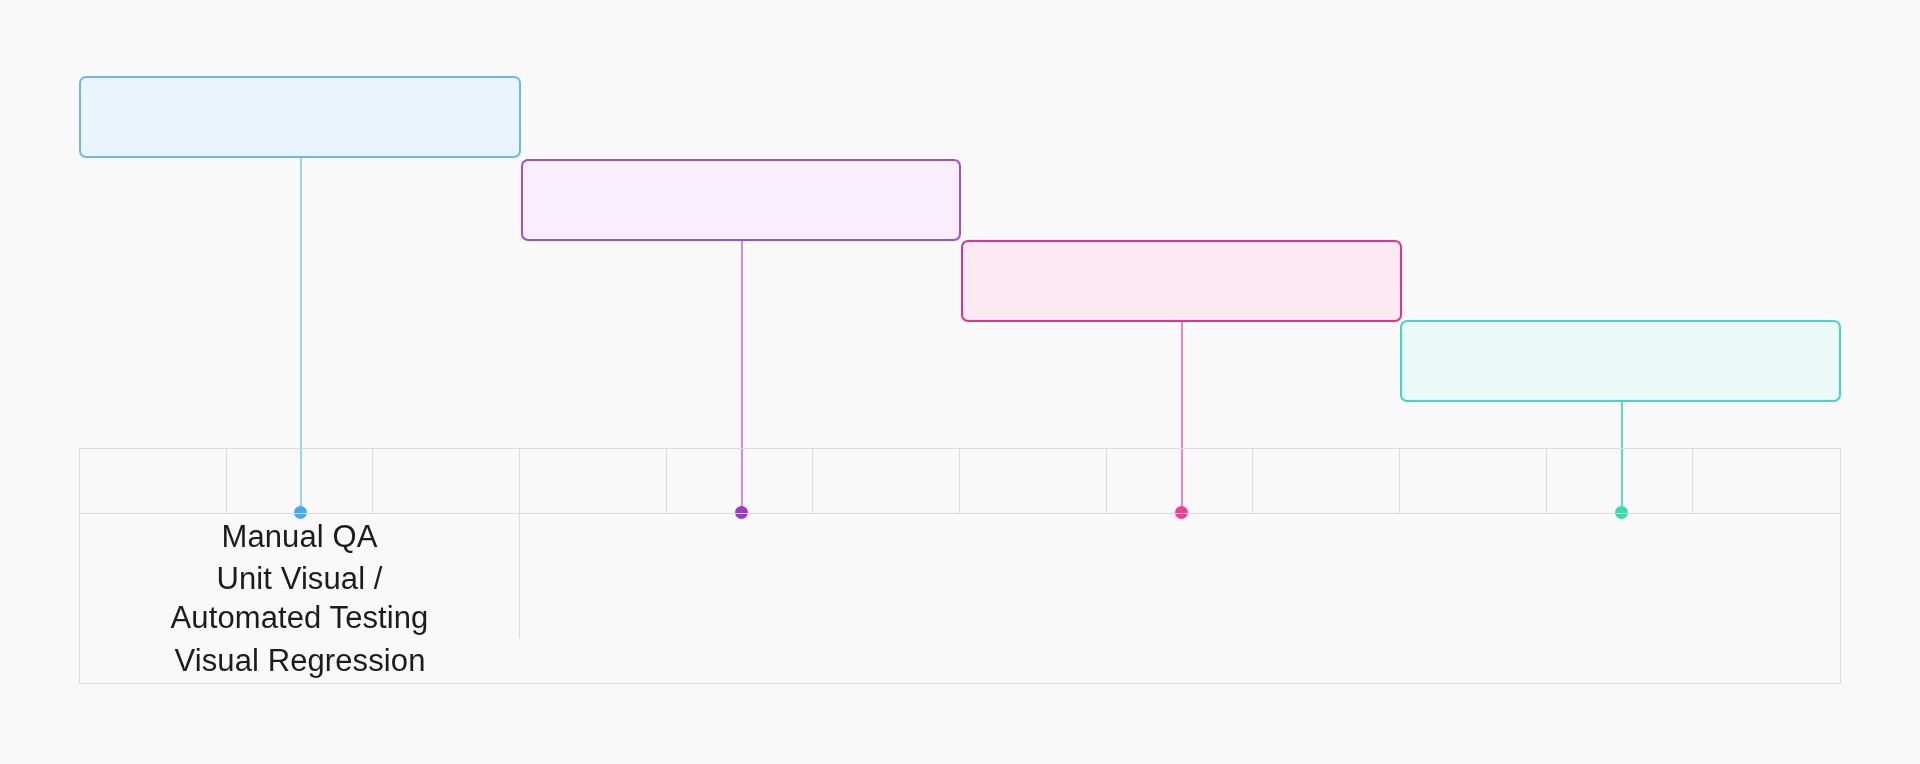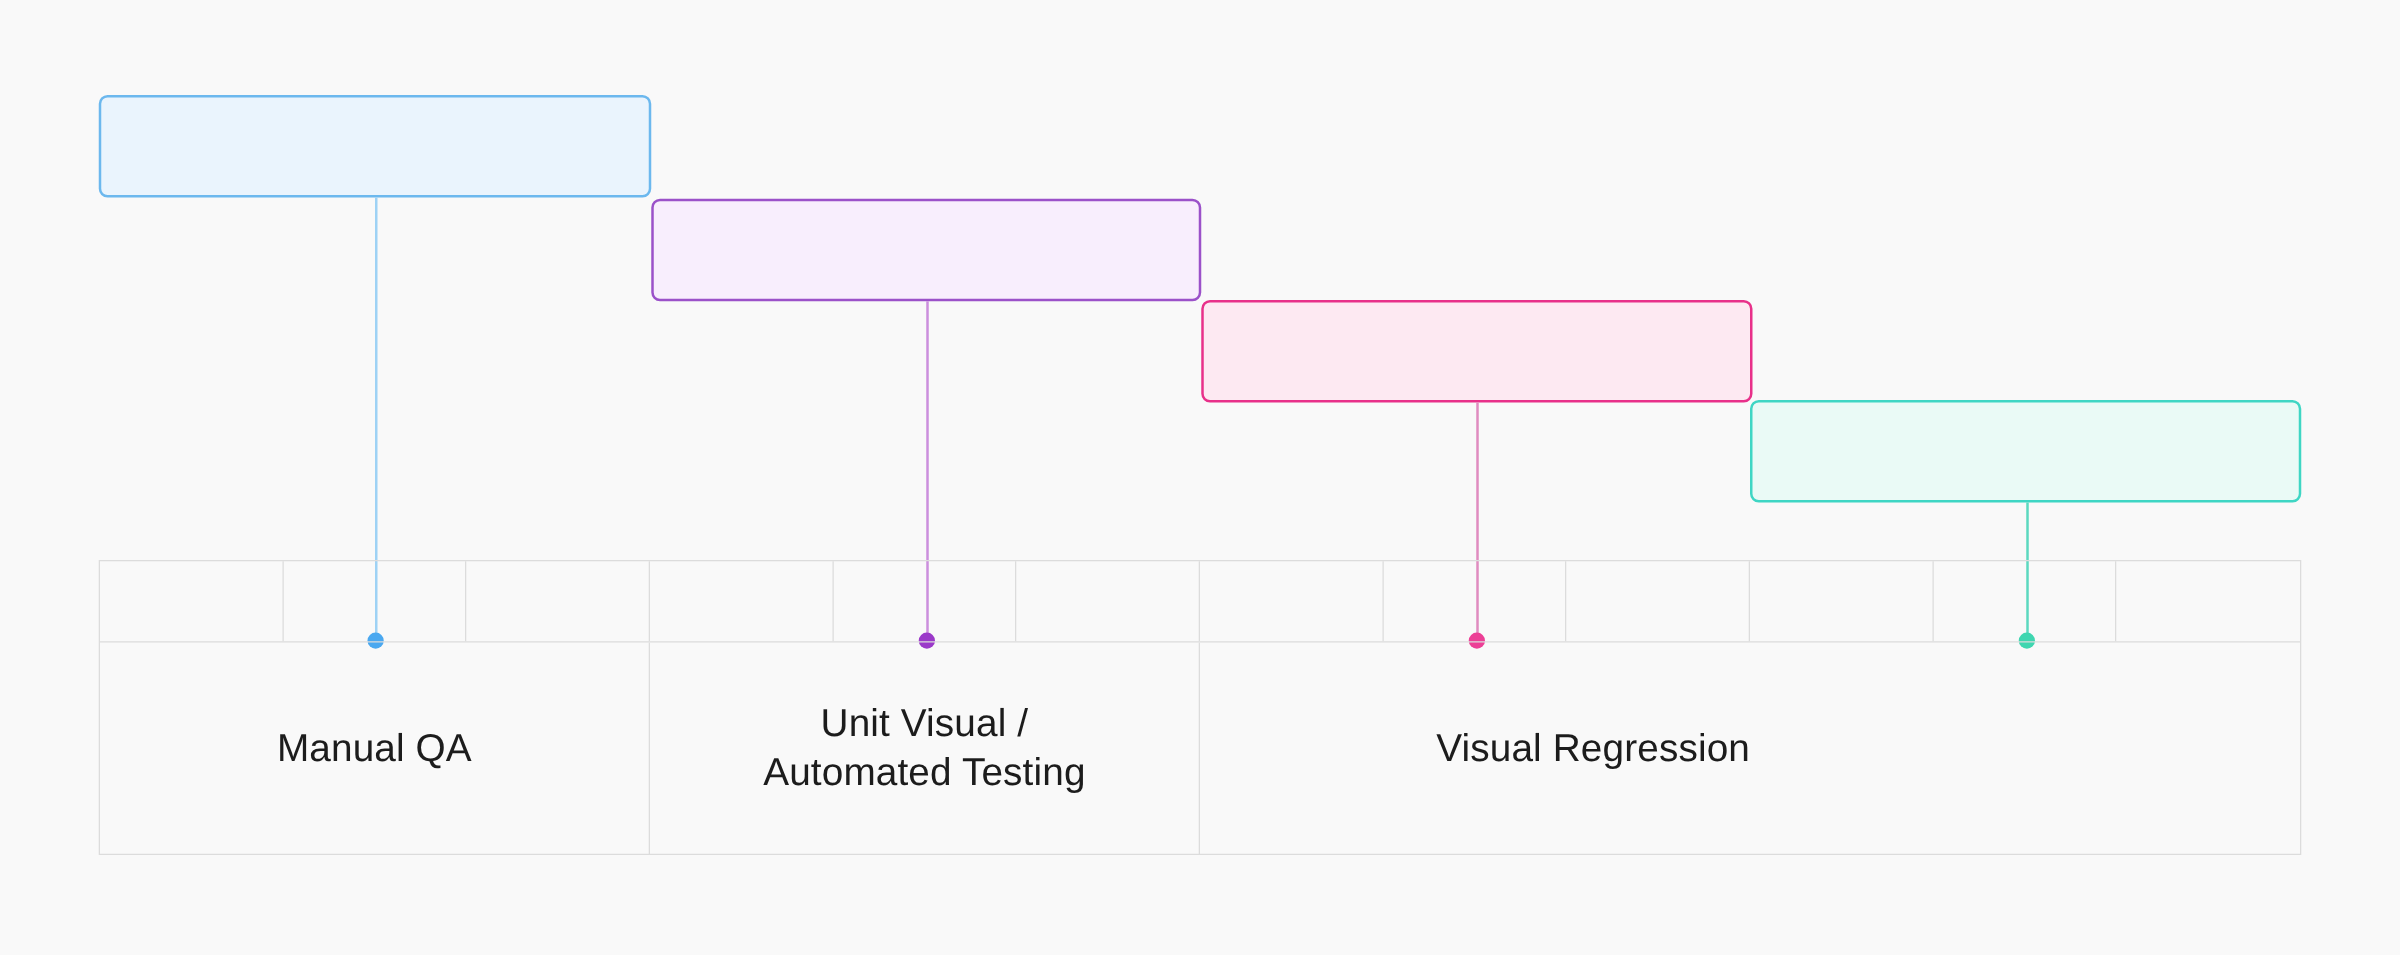--- a/index.html
+++ b/index.html
@@ -64,20 +64,21 @@
     box-sizing: border-box;
     border-right: 1px solid #dcdcdc;
     height: 100%;
   }
   .header-cell:last-child { border-right: none; }
 
   #body-row {
     position: relative;
     height: 170px;
     display: flex;
+    flex-direction: column;
   }
   .body-cell {
     box-sizing: border-box;
     border-right: 1px solid #dcdcdc;
     height: 100%;
     display: flex;
     align-items: center;
     justify-content: center;
     text-align: center;
     color: #1c1c1c;
@@ -130,21 +131,21 @@
           <div>
             <span class="label-line">Manual QA</span>
           </div>
         </div>
         <div class="body-cell" style="width: 25%;">
           <div>
             <span class="label-line">Unit Visual /</span>
             <span class="label-line">Automated Testing</span>
           </div>
         </div>
-        <div class="body-cell" style="width: 25%; justify-content: flex-end;">
+        <div class="body-cell" style="width: 25%;">
           <div>
             <span class="label-line">Visual Regression</span>
           </div>
         </div>
       </div>
   </div>
 
 </div>
 
 </body></html>

